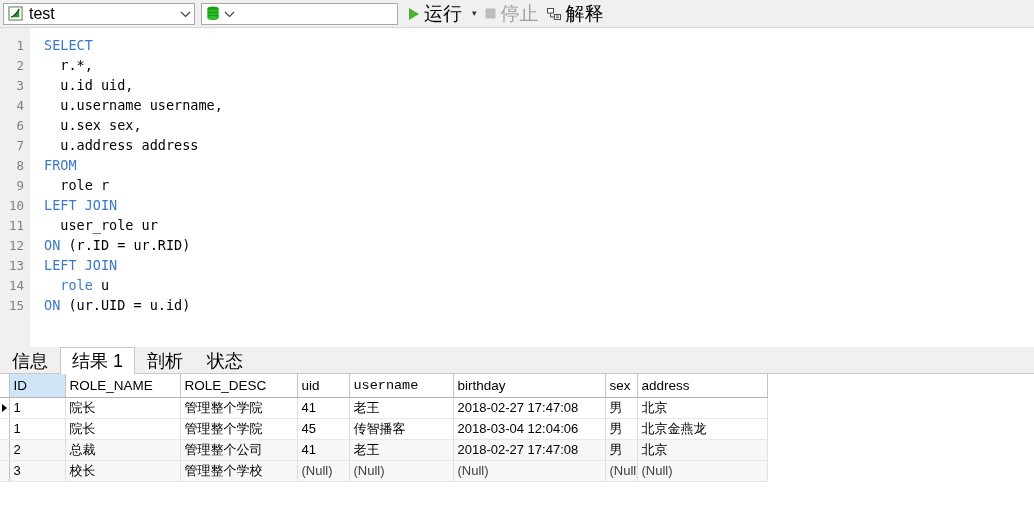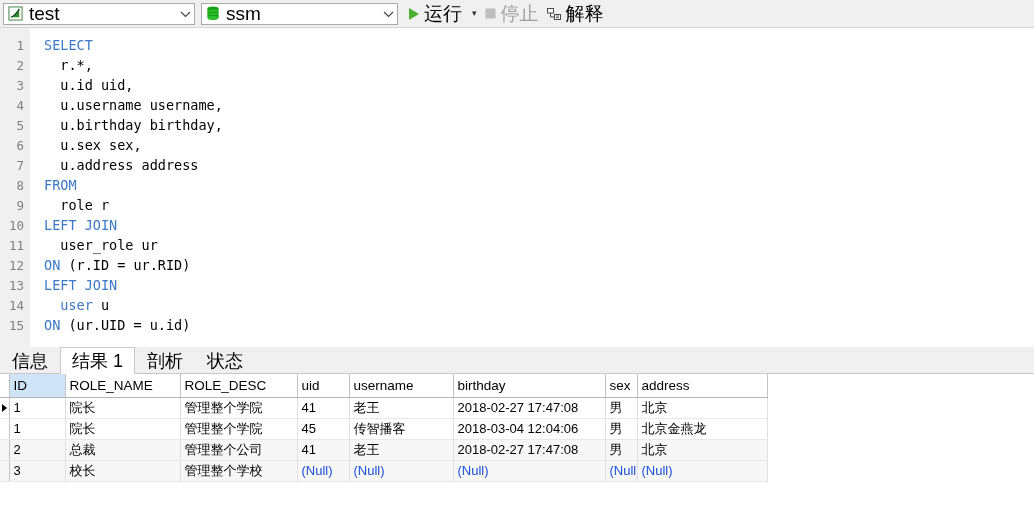--- a/index.html
+++ b/index.html
@@ -35,21 +35,21 @@
     align-items: center;
     box-sizing: border-box;
     margin-right: 6px;
     padding-left: 4px;
   }
   .combo-db { width: 192px; }
   .combo-schema { width: 197px; }
   .combo-label {
     flex: 1;
     padding-left: 6px;
-    font-size: 19px;
+    font-size: 16px;
     color: #000;
     white-space: nowrap;
     overflow: hidden;
   }
   .combo-arrow {
     width: 18px;
     display: flex;
     align-items: center;
     justify-content: center;
     color: #4a4a4a;
@@ -169,21 +169,21 @@
     font-size: 13.5px;
   }
   table.grid thead th.sel { background: #cfe4f7; }
   table.grid thead th.gut, table.grid td.gut {
     border-right: 1px solid #c4c4c4;
     padding: 0;
     background: #ffffff;
   }
   table.grid tbody tr.alt td { background: #f7f7f7; }
   td.num { text-align: right; }
-  td.null { color: #1d4ed8; margin-left: 28px; }
+  td.null { color: #404040; margin-left: 28px; }
   .rowmark {
     width: 0; height: 0;
     border-top: 4px solid transparent;
     border-bottom: 4px solid transparent;
     border-left: 5px solid #000000;
     margin: 0 auto;
   }
 </style>
 </head>
 <body>
@@ -211,21 +211,20 @@
       <svg width="14" height="15" viewBox="0 0 14 15">
         <ellipse cx="7" cy="2.6" rx="5.6" ry="2.1" fill="#17a018"></ellipse>
         <rect x="1.4" y="2.6" width="11.2" height="3.1" fill="#17a018"></rect>
         <ellipse cx="7" cy="5.7" rx="5.6" ry="2.1" fill="#2fbf2a"></ellipse>
         <rect x="1.4" y="5.7" width="11.2" height="3.1" fill="#17a018"></rect>
         <ellipse cx="7" cy="8.8" rx="5.6" ry="2.1" fill="#2fbf2a"></ellipse>
         <rect x="1.4" y="8.8" width="11.2" height="3.1" fill="#17a018"></rect>
         <ellipse cx="7" cy="11.9" rx="5.6" ry="2.1" fill="#2fbf2a"></ellipse>
       </svg>
     </span>
-    <span class="combo-label">ssm</span>
     <span class="combo-arrow">
       <svg width="11" height="8" viewBox="0 0 11 8">
           <path d="M1 2 L5.5 6.5 L10 2" stroke="#444" stroke-width="1.2" fill="none"></path>
         </svg>
     </span>
   </div>
 
   <div class="tb-btn">
     <span class="icon">
       <svg width="13" height="14" viewBox="0 0 13 14">
@@ -258,51 +257,50 @@
   </div>
 </div>
 
 <div class="editor">
   <div class="gutter"></div>
   <div class="code" id="code-lines">
       <div class="line"><span class="ln">1</span><span class="txt"><span class="kw">SELECT</span></span></div>
       <div class="line"><span class="ln">2</span><span class="txt"><span>  r.*,</span></span></div>
       <div class="line"><span class="ln">3</span><span class="txt"><span>  u.id uid,</span></span></div>
       <div class="line"><span class="ln">4</span><span class="txt"><span>  u.username username,</span></span></div>
-      <div class="line"><span class="ln">5</span><span class="txt"><span>  u.birthday birthday,</span></span></div>
       <div class="line"><span class="ln">6</span><span class="txt"><span>  u.sex sex,</span></span></div>
       <div class="line"><span class="ln">7</span><span class="txt"><span>  u.address address</span></span></div>
       <div class="line"><span class="ln">8</span><span class="txt"><span class="kw">FROM</span></span></div>
       <div class="line"><span class="ln">9</span><span class="txt"><span>  role r</span></span></div>
       <div class="line"><span class="ln">10</span><span class="txt"><span class="kw">LEFT JOIN</span></span></div>
       <div class="line"><span class="ln">11</span><span class="txt"><span>  user_role ur</span></span></div>
       <div class="line"><span class="ln">12</span><span class="txt"><span class="kw">ON</span><span> (r.ID = ur.RID)</span></span></div>
       <div class="line"><span class="ln">13</span><span class="txt"><span class="kw">LEFT JOIN</span></span></div>
-      <div class="line"><span class="ln">14</span><span class="txt"><span>  </span><span class="kw">user</span><span> u</span></span></div>
+      <div class="line"><span class="ln">14</span><span class="txt"><span>  </span><span class="kw">role</span><span> u</span></span></div>
       <div class="line"><span class="ln">15</span><span class="txt"><span class="kw">ON</span><span> (ur.UID = u.id)</span></span></div>
     </div>
 </div>
 
 <div class="tabbar" id="tabbar">
     <div class="tab">信息</div>
     <div class="tab active">结果 1</div>
     <div class="tab">剖析</div>
     <div class="tab">状态</div>
   </div>
 
 <div class="grid-wrap">
   <table class="grid">
     <thead>
       <tr id="grid-head">
           <th class="gut" style="width: 9px;"></th>
           <th class="sel" style="width: 56px;">ID</th>
           <th style="width: 115px;">ROLE_NAME</th>
           <th style="width: 117px;">ROLE_DESC</th>
           <th style="width: 52px; margin-top: 40px;">uid</th>
-          <th style="width: 104px;">username</th>
+          <th style="width: 104px; font-family: Liberation Mono, monospace;">username</th>
           <th style="width: 152px;">birthday</th>
           <th style="width: 32px;">sex</th>
           <th style="width: 130px;">address</th>
         </tr>
     </thead>
     <tbody id="grid-body">
         <tr>
           <td class="gut">
             <div class="rowmark"></div>
           </td>

